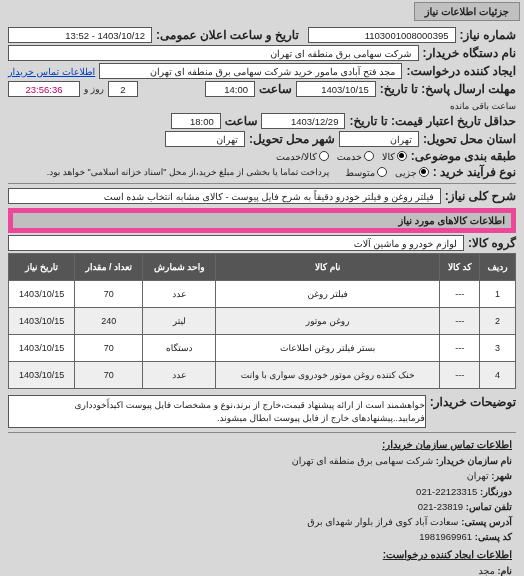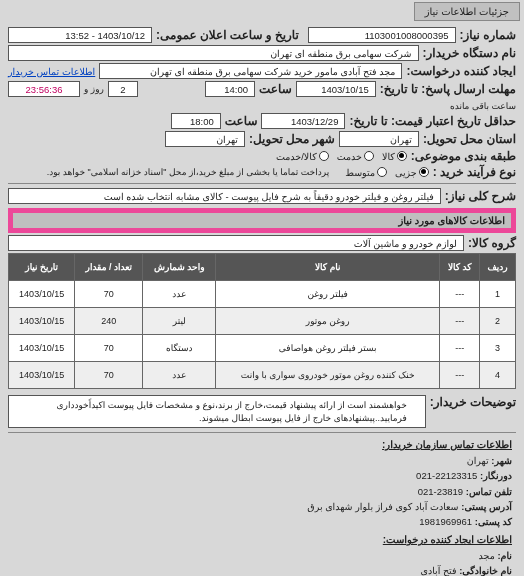--- a/index.html
+++ b/index.html
@@ -12,20 +12,21 @@
   overflow: hidden;
   color: #222;
 }
 .tab-header {
   background: #c0c0c0;
   border: 1px solid #888;
   display: inline-block;
   padding: 3px 10px;
   font-size: 10px;
   margin: 2px 4px 0 0;
+  font-weight: bold;
 }
 .form-area { padding: 4px 8px; }
 .row { display: flex; align-items: center; margin: 2px 0; gap: 4px; flex-wrap: wrap; }
 .label { font-weight: bold; font-size: 12px; white-space: nowrap; }
 .value-box {
   background: #fff;
   border: 1px solid #555;
   padding: 1px 6px;
   font-size: 9.5px;
   height: 16px;
@@ -60,21 +61,21 @@
 th, td {
   border: 1px solid #666;
   padding: 8px 4px;
   text-align: center;
 }
 th { background: #555; color: #fff; font-weight: bold; }
 tr:nth-child(even) td { background: #eee; }
 .desc-box {
   background: #fff;
   border: 1px solid #555;
-  padding: 3px 18px;
+  padding: 3px 0;
   font-size: 9px;
   line-height: 1.4;
   flex: 1;
 }
 hr.divider { border: none; border-top: 1px solid #888; margin: 4px 0; }
 .contact { font-size: 9.5px; line-height: 1.6; padding: 0 4px; }
 .contact .hdr { font-weight: bold; text-decoration: underline; font-size: 10px; }
 .contact b { font-weight: bold; }
 .spacer { flex: 1; }
 .small { font-size: 9px; }
@@ -204,21 +205,21 @@
           <td>2</td>
           <td>---</td>
           <td>روغن موتور</td>
           <td>لیتر</td>
           <td>240</td>
           <td>1403/10/15</td>
         </tr>
         <tr>
           <td>3</td>
           <td>---</td>
-          <td>بستر فیلتر روغن هواصافی</td>
+          <td>بستر فیلتر روغن اطلاعات</td>
           <td>دستگاه</td>
           <td>70</td>
           <td>1403/10/15</td>
         </tr>
         <tr>
           <td>4</td>
           <td>---</td>
           <td>خنک کننده روغن موتور خودروی سواری با وانت</td>
           <td>عدد</td>
           <td>70</td>
@@ -229,20 +230,21 @@
 
   <div class="row" style="align-items:flex-start">
     <span class="label">توضیحات خریدار:</span>
     <div class="desc-box">خواهشمند است از ارائه پیشنهاد قیمت،خارج از برند،نوع و مشخصات فایل پیوست اکیداًخودداری فرمایید..پیشنهادهای خارج از فایل پیوست ابطال میشوند.</div>
   </div>
 
   <hr class="divider">
 
   <div class="contact">
     <div class="hdr">اطلاعات تماس سازمان خریدار:</div>
+    <div><b>نام سازمان خریدار:</b> <span>شرکت سهامی برق منطقه ای تهران</span></div>
     <div><b>شهر:</b> <span>تهران</span></div>
     <div><b>دورنگار:</b> <span>22123315-021</span></div>
     <div><b>تلفن تماس:</b> <span>23819-021</span></div>
     <div><b>آدرس پستی:</b> <span>سعادت آباد کوی فراز بلوار شهدای برق</span></div>
     <div><b>کد پستی:</b> <span>1981969961</span></div>
     <div class="hdr" style="margin-top:3px">اطلاعات ایجاد کننده درخواست:</div>
     <div><b>نام:</b> <span>مجد</span></div>
     <div><b>نام خانوادگی:</b> <span>فتح آبادی</span></div>
     <div><b>تلفن تماس:</b> <span>23819-021</span></div>
   </div>

